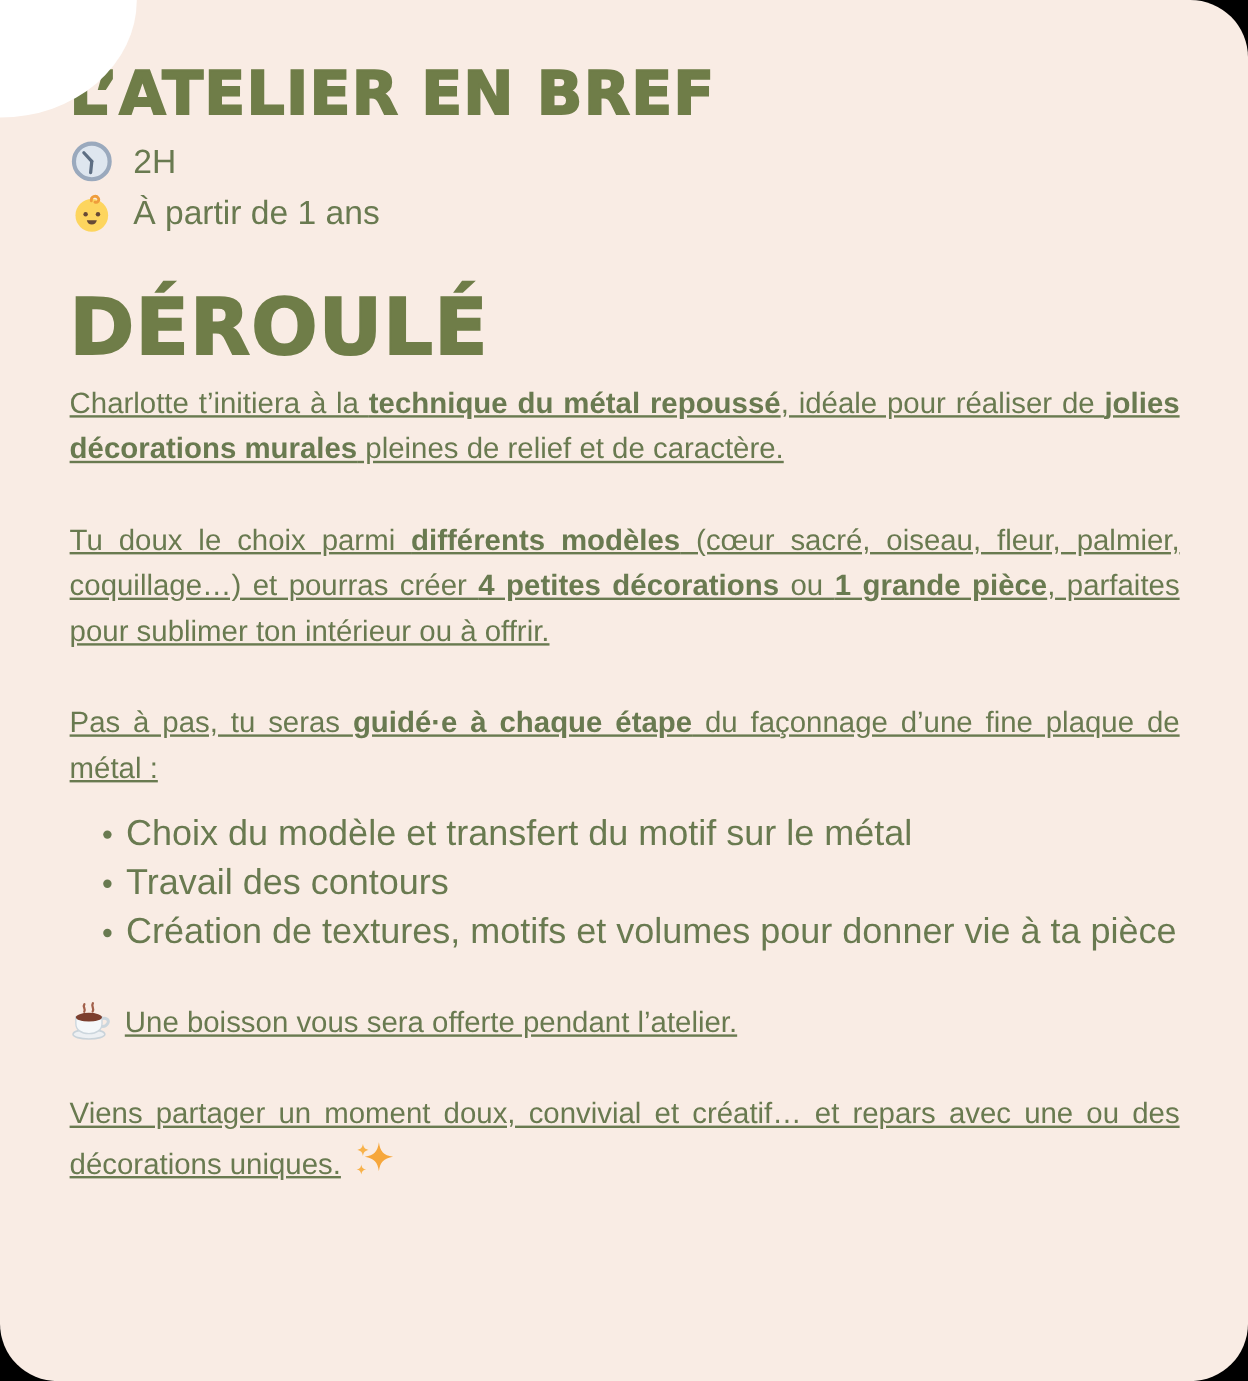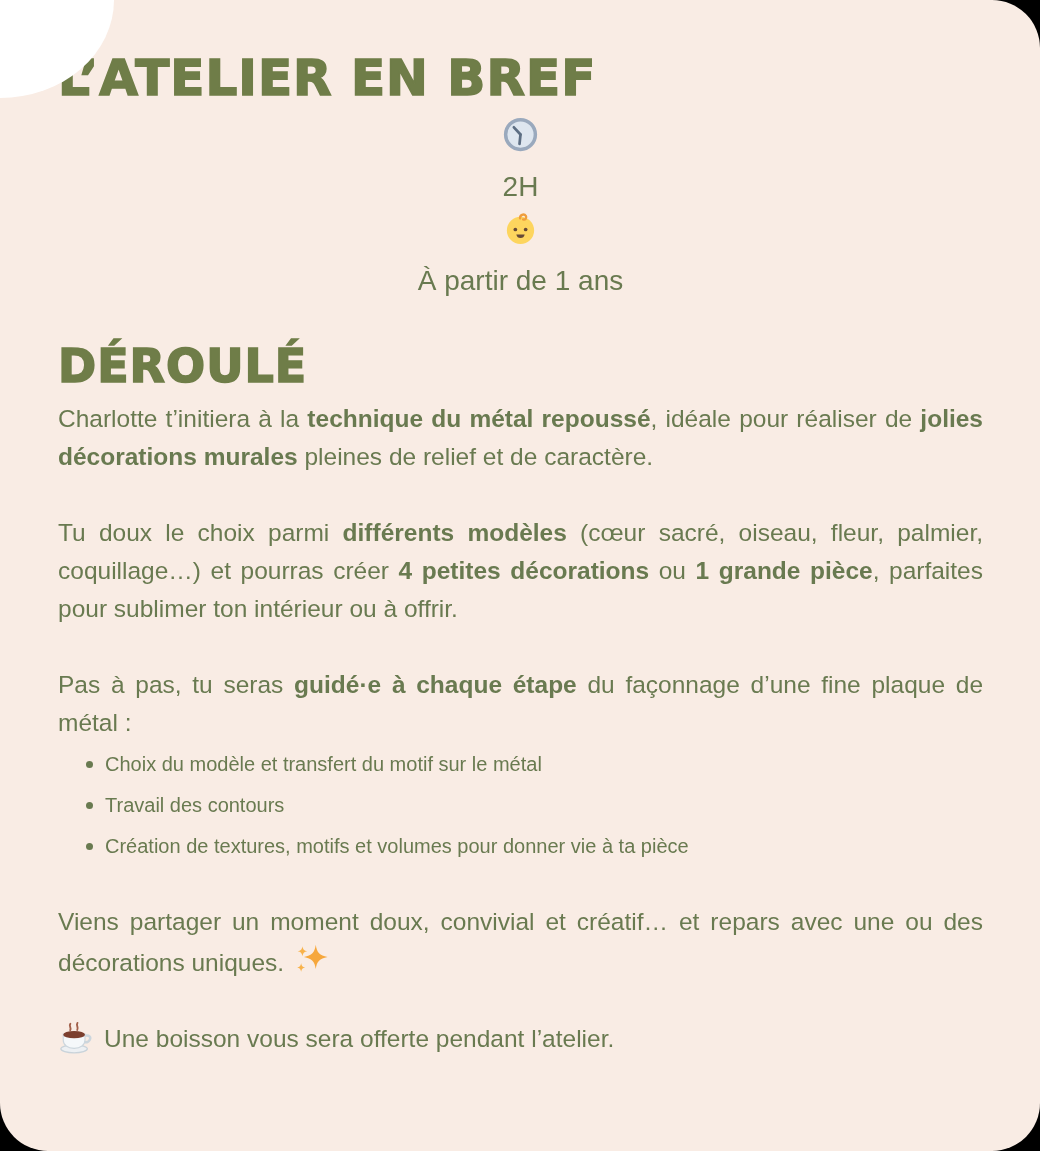--- a/index.html
+++ b/index.html
@@ -27,37 +27,38 @@
   }
   h1,h2{
     font-family:"DejaVu Sans","Liberation Sans",sans-serif;
     color:var(--heading);
     font-weight:800;
     -webkit-text-stroke:1.6px var(--heading);
     letter-spacing:1px;
     margin:0;
   }
   .brief-title{font-size:50px;line-height:1.05;margin:2px 0 12px;}
-  .deroule-title{font-size:46px;line-height:1.05;margin:44px 0 10px;}
+  .deroule-title{font-size:65px;line-height:1.05;margin:44px 0 10px;}
   .brief-list{display:flex;flex-direction:column;gap:7px;}
-  .brief-row{display:flex;align-items:center;gap:17px;font-size:28px;line-height:34px;flex-direction:column;}
+  .brief-row{display:flex;align-items:center;gap:17px;font-size:28px;line-height:34px;}
   .brief-row .ico{width:36px;height:36px;display:inline-flex;align-items:center;justify-content:center;flex:0 0 36px;}
   .brief-row .ico svg{display:block;}
   p.body{
     font-size:24.5px;line-height:38px;
     text-align:justify;
     margin:0 0 38px;
+    text-decoration:underline;
   }
   p.body b{font-weight:bold;}
-  p.p3{margin-bottom:3px;}
+  p.p3{margin-bottom:16px;}
   ul.steps{list-style:none;margin:0 0 38px;padding:0;}
   ul.steps li{
     position:relative;
     padding-left:47px;
-    font-size:20px;line-height:38px;
+    font-size:30px;line-height:38px;
     margin:3px 0;
   }
   ul.steps li::before{
     content:"";
     position:absolute;left:28px;top:16px;
     width:7px;height:7px;border-radius:50%;
     background:var(--text);
   }
   .inline-ico{display:inline-block;vertical-align:-7px;margin-right:10px;}
   .inline-ico svg{display:block;}
@@ -106,29 +107,29 @@
 
   <p class="body p3"><span>Pas à pas, tu seras </span><b>guidé·e à chaque étape</b><span> du façonnage d’une fine plaque de métal :</span></p>
 
   <ul class="steps">
     <li>Choix du modèle et transfert du motif sur le métal</li>
     <li>Travail des contours</li>
     <li>Création de textures, motifs et volumes pour donner vie à ta pièce</li>
   </ul>
 
 
-  <p class="body final-line"><span>Viens partager un moment doux, convivial et créatif… et repars avec une ou des décorations uniques.</span><span class="trail-ico"><svg width="38" height="38" viewBox="0 0 40 40">
-      <path d="M25 4 C26.2 12.4 29 15.2 37.4 16.8 C29 18.4 26.2 21.2 25 29.6 C23.8 21.2 21 18.4 12.6 16.8 C21 15.2 23.8 12.4 25 4 Z" fill="#f6a73c"></path>
-      <path d="M11 5.5 C11.6 9 12.8 10.2 16 10.8 C12.8 11.4 11.6 12.6 11 16.1 C10.4 12.6 9.2 11.4 6 10.8 C9.2 10.2 10.4 9 11 5.5 Z" fill="#f8b24a"></path>
-      <path d="M9.6 23.5 C10.1 26.4 11.1 27.4 13.8 27.9 C11.1 28.4 10.1 29.4 9.6 32.3 C9.1 29.4 8.1 28.4 5.4 27.9 C8.1 27.4 9.1 26.4 9.6 23.5 Z" fill="#f8b24a"></path>
-    </svg></span></p>
-
   <p class="body drink-line"><span class="inline-ico"><svg width="36" height="33" viewBox="0 0 38 34">
       <ellipse cx="17" cy="29" rx="14" ry="4.2" fill="#edf0f3" stroke="#c9d3da" stroke-width="1.4"></ellipse>
       <path d="M28.5 15.2 c4.4-1.2 6.6 1.6 5 4.3 c-1.3 2.2-3.9 2.9-6 2.4" fill="none" stroke="#ccd6dd" stroke-width="2.6"></path>
       <path d="M5.5 13.5 h23 v6.2 c0 5.2-4.6 8.8-11.5 8.8 s-11.5-3.6-11.5-8.8 z" fill="#f5f8fa" stroke="#ccd6dd" stroke-width="1.2"></path>
       <ellipse cx="17" cy="14" rx="11.5" ry="3.8" fill="#7c3f2e"></ellipse>
       <path d="M13 2.6 c-1.9 2.5 1.6 4.1 -.1 6.6" fill="none" stroke="#a2604a" stroke-width="2" stroke-linecap="round"></path>
       <path d="M20.5 1.6 c-1.9 2.9 1.6 4.5 -.2 7.4" fill="none" stroke="#a2604a" stroke-width="2" stroke-linecap="round"></path>
     </svg></span><span>Une boisson vous sera offerte pendant l’atelier.</span></p>
 
+  <p class="body final-line"><span>Viens partager un moment doux, convivial et créatif… et repars avec une ou des décorations uniques.</span><span class="trail-ico"><svg width="38" height="38" viewBox="0 0 40 40">
+      <path d="M25 4 C26.2 12.4 29 15.2 37.4 16.8 C29 18.4 26.2 21.2 25 29.6 C23.8 21.2 21 18.4 12.6 16.8 C21 15.2 23.8 12.4 25 4 Z" fill="#f6a73c"></path>
+      <path d="M11 5.5 C11.6 9 12.8 10.2 16 10.8 C12.8 11.4 11.6 12.6 11 16.1 C10.4 12.6 9.2 11.4 6 10.8 C9.2 10.2 10.4 9 11 5.5 Z" fill="#f8b24a"></path>
+      <path d="M9.6 23.5 C10.1 26.4 11.1 27.4 13.8 27.9 C11.1 28.4 10.1 29.4 9.6 32.3 C9.1 29.4 8.1 28.4 5.4 27.9 C8.1 27.4 9.1 26.4 9.6 23.5 Z" fill="#f8b24a"></path>
+    </svg></span></p>
+
   <div class="corner-cutout"></div>
 </div>
 
 </body></html>

